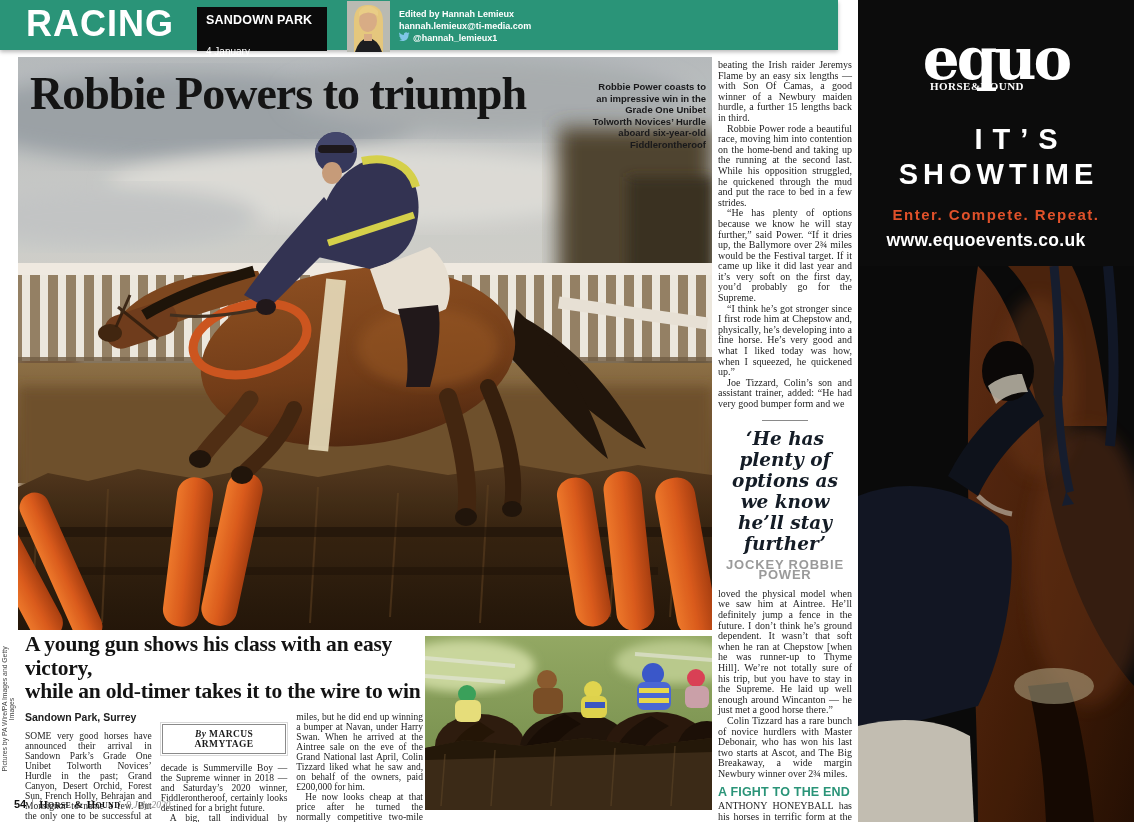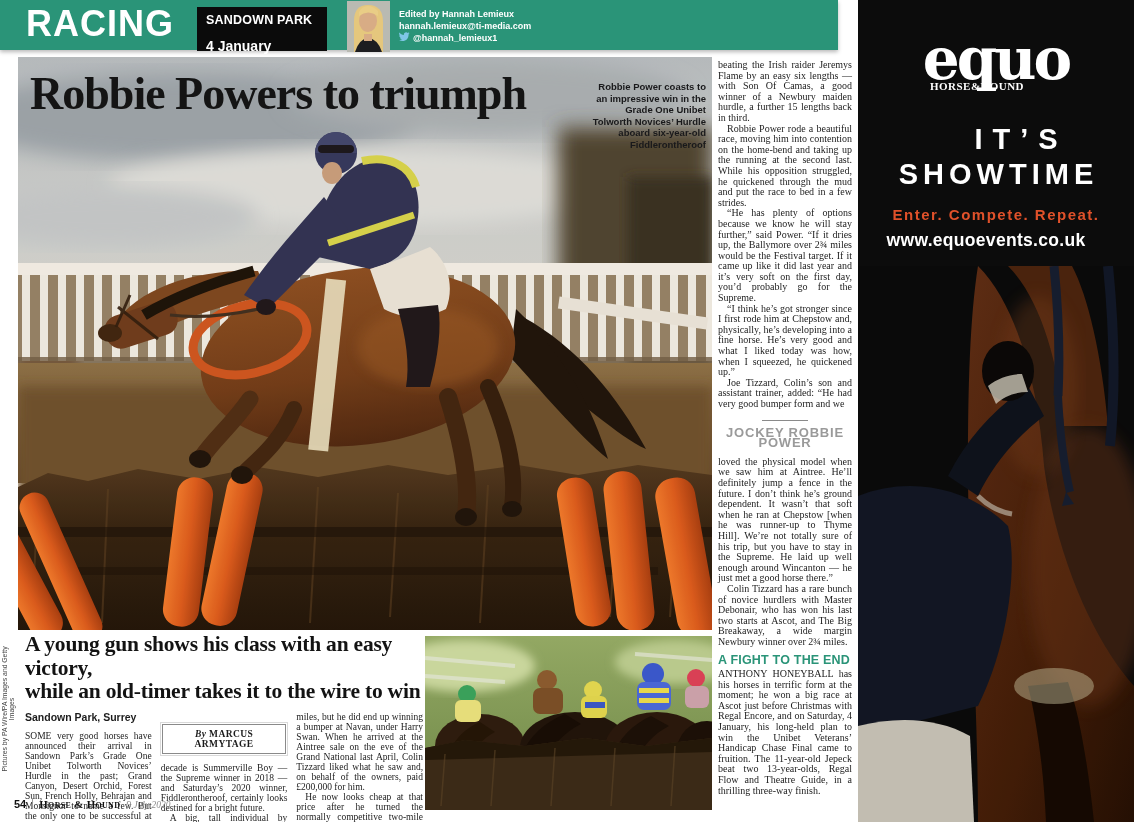--- a/index.html
+++ b/index.html
@@ -6,21 +6,21 @@
   #canvas{position:relative;width:1134px;height:822px;background:#ffffff;overflow:hidden;
           font-family:"Liberation Sans",sans-serif;}
   
   .green-bar{position:absolute;left:0;top:0;width:838px;height:50px;background:#2a9478;
              box-shadow:0 2px 4px rgba(0,0,0,.28);}
   .section-label{position:absolute;left:26px;top:3px;color:#fff;font-size:36px;font-weight:bold;
                  letter-spacing:1px;}
   .venue-box{position:absolute;left:197px;top:7px;width:130px;height:44px;background:#0b0b0b;
              color:#fff;padding:6px 0 0 9px;box-sizing:border-box;}
   .venue-name{font-size:12.5px;font-weight:bold;letter-spacing:.2px;}
-  .venue-date{font-size:14px;font-weight:bold;margin-top:11px;}
+  .venue-date{font-size:10px;font-weight:normal;margin-top:19px;}
   .headshot{position:absolute;left:347px;top:1px;width:43px;height:51px;}
   .editor-info{position:absolute;left:399px;top:9px;color:#fff;font-size:9px;font-weight:bold;line-height:11.5px;}
   .editor-info .tw-row{display:flex;align-items:center;gap:3px;}
   
   .main-photo{position:absolute;left:18px;top:57px;width:694px;height:573px;overflow:hidden;}
   .main-headline{position:absolute;left:12px;top:10px;width:600px;color:#141414;
                  font-family:"Liberation Serif",serif;font-weight:bold;font-size:46px;
                  letter-spacing:-1px;}
   .photo-caption{position:absolute;right:6px;top:24px;width:118px;text-align:right;
                  font-size:9.5px;font-weight:bold;line-height:11.5px;color:#19191b;}
@@ -254,20 +254,21 @@
 
   <div class="right-col">
     <p>beating the Irish raider Jeremys Flame by an easy six lengths — with Son Of Camas, a good winner of a Newbury maiden hurdle, a further 15 lengths back in third.</p>
     <p class="ind">Robbie Power rode a beautiful race, moving him into contention on the home-bend and taking up the running at the second last. While his opposition struggled, he quickened through the mud and put the race to bed in a few strides.</p>
     <p class="ind">“He has plenty of options because we know he will stay further,” said Power. “If it dries up, the Ballymore over 2¾ miles would be the Festival target. If it came up like it did last year and it’s very soft on the first day, you’d probably go for the Supreme.</p>
     <p class="ind">“I think he’s got stronger since I first rode him at Chepstow and, physically, he’s developing into a fine horse. He’s very good and what I liked today was how, when I squeezed, he quickened up.”</p>
     <p class="ind">Joe Tizzard, Colin’s son and assistant trainer, added: “He had very good bumper form and we</p>
 
     <div class="pullquote">
       <div class="rule"></div>
+      <div class="pq-text">‘He has plenty of options as we know he’ll stay further’</div>
       <div class="pq-attr">JOCKEY ROBBIE POWER</div>
     </div>
 
     <p>loved the physical model when we saw him at Aintree. He’ll definitely jump a fence in the future. I don’t think he’s ground dependent. It wasn’t that soft when he ran at Chepstow [when he was runner-up to Thyme Hill]. We’re not totally sure of his trip, but you have to stay in the Supreme. He laid up well enough around Wincanton — he just met a good horse there.”</p>
     <p class="ind">Colin Tizzard has a rare bunch of novice hurdlers with Master Debonair, who has won his last two starts at Ascot, and The Big Breakaway, a wide margin Newbury winner over 2¾ miles.</p>
 
     <div class="green-sub">A FIGHT TO THE END</div>
     <p>ANTHONY HONEYBALL has his horses in terrific form at the moment; he won a big race at Ascot just before Christmas with Regal Encore, and on Saturday, 4 January, his long-held plan to win the Unibet Veterans’ Handicap Chase Final came to fruition. The 11-year-old Jepeck beat two 13-year-olds, Regal Flow and Theatre Guide, in a thrilling three-way finish.</p>
 
   </div>

